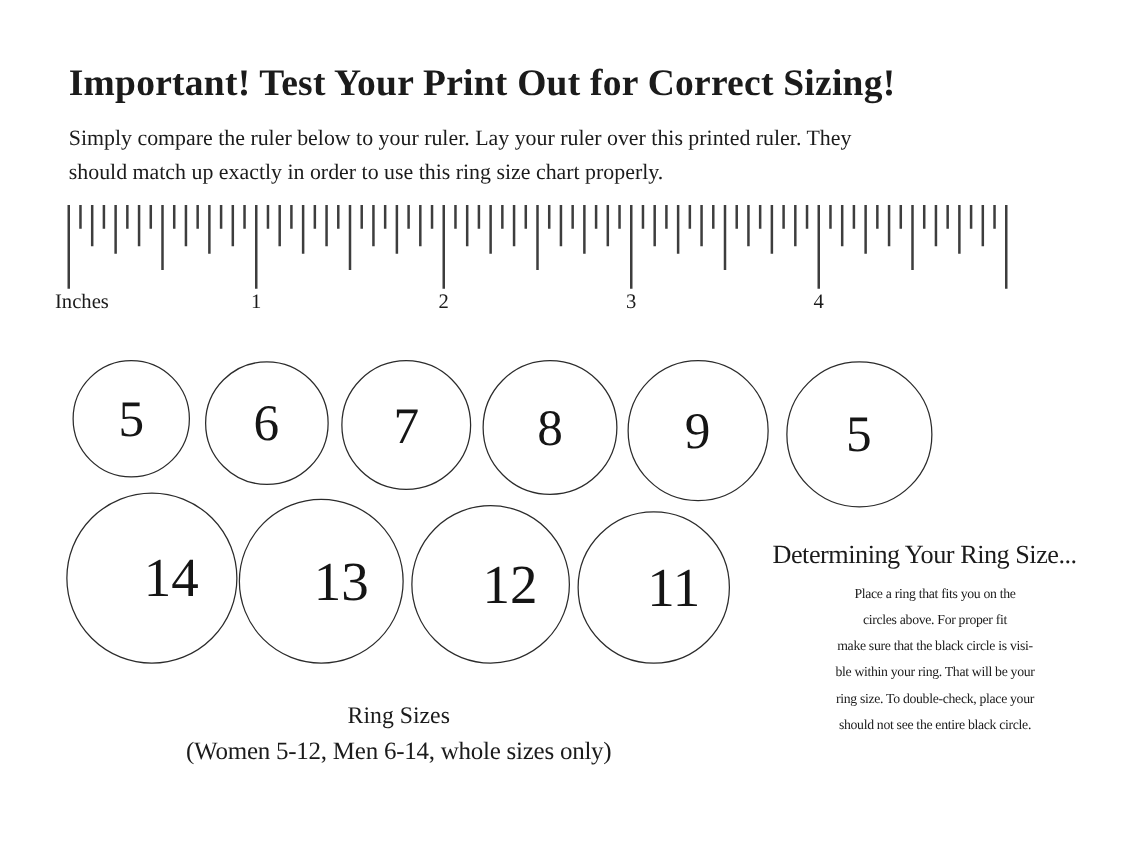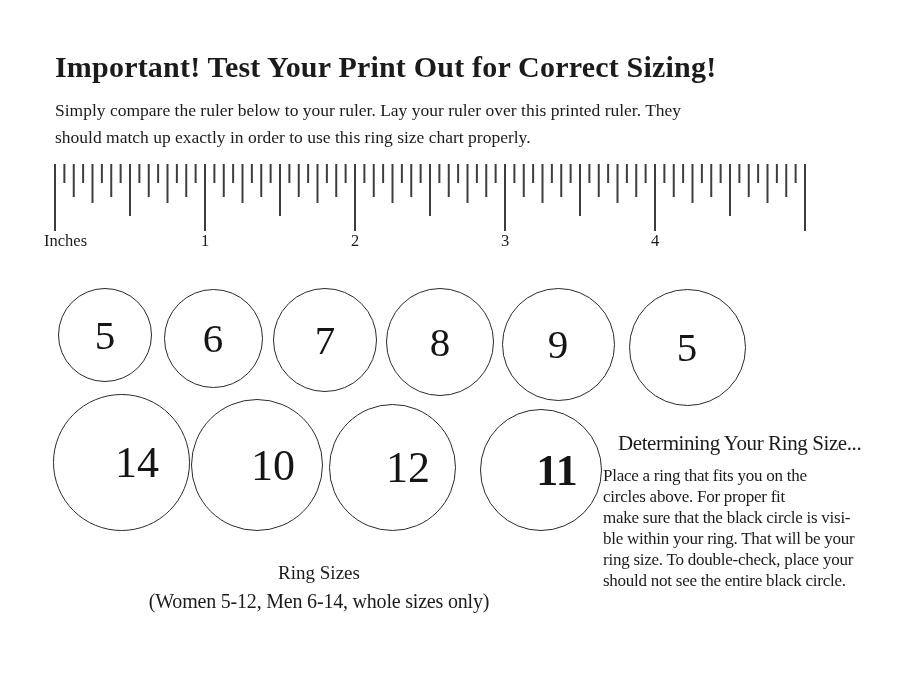--- a/index.html
+++ b/index.html
@@ -25,22 +25,22 @@
   }
   .ring-circle span{font-size:41px;color:#151515;}
   .ring-circle.big span{font-size:44px;margin-left:32px;}
   .caption{left:119px;top:562px;width:400px;text-align:center;}
   .caption-title{font-size:19px;}
   .caption-sub{font-size:20px;margin-top:6px;letter-spacing:-0.2px;}
   .instr-heading{
     left:618px;top:431px;font-size:21px;letter-spacing:-0.4px;white-space:nowrap;
   }
   .instr-body{
-    left:603px;top:465px;width:290px;
-    font-size:17px;line-height:21px;letter-spacing:-0.25px;
+    left:603px;top:465px;width:290px;text-align:center;
+    font-size:11px;line-height:21px;letter-spacing:-0.25px;
   }
   .instr-body div{white-space:nowrap;}
 </style>
 </head>
 <body>
 
 <div class="page">
 
   <div class="abs title">Important! Test Your Print Out for Correct Sizing!</div>
 
@@ -157,26 +157,26 @@
       <div class="ring-circle" style="left: 501.5px; top: 287.5px; width: 113px; height: 113px;">
         <span>9</span>
       </div>
       <div class="ring-circle" style="left: 628.5px; top: 288.5px; width: 117px; height: 117px;">
         <span>5</span>
       </div>
       <div class="ring-circle big" style="left: 52.5px; top: 393.5px; width: 137px; height: 137px;">
         <span>14</span>
       </div>
       <div class="ring-circle big" style="left: 191px; top: 399px; width: 132px; height: 132px;">
-        <span>10</span>
+        <span>13</span>
       </div>
       <div class="ring-circle big" style="left: 328.5px; top: 403.5px; width: 127px; height: 127px;">
         <span>12</span>
       </div>
-      <div class="ring-circle big" style="left: 480px; top: 409px; width: 122px; height: 122px; font-weight: bold;">
+      <div class="ring-circle big" style="left: 462px; top: 409px; width: 122px; height: 122px;">
         <span>11</span>
       </div>
     </div>
 
   <div class="abs caption">
     <div class="caption-title">Ring Sizes</div>
     <div class="caption-sub">(Women 5-12, Men 6-14, whole sizes only)</div>
   </div>
 
   <div class="abs instr-heading">Determining Your Ring Size...</div>

